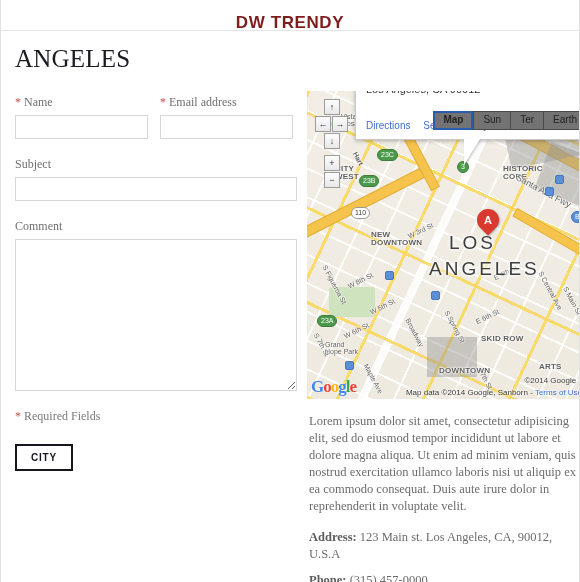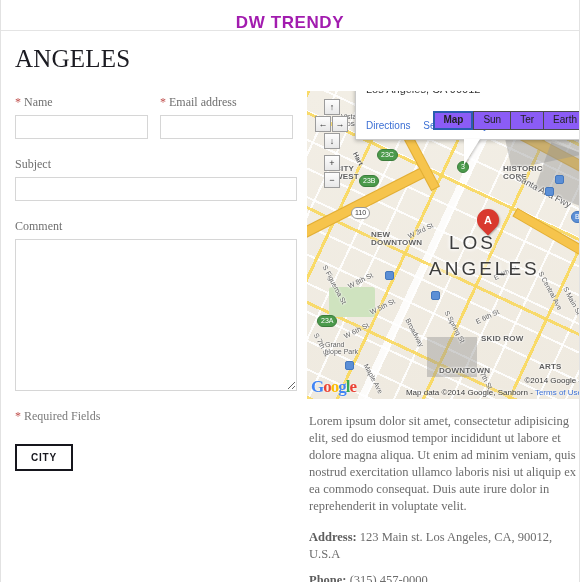--- a/index.html
+++ b/index.html
@@ -25,21 +25,21 @@
     height: 31px;
     border-bottom: 1px solid #e4e4e4;
     display: flex; align-items: center; justify-content: center;
     background: #fff;
   }
   .site-title {
     font-family: "Liberation Sans", sans-serif;
     font-size: 17px;
     font-weight: bold;
     letter-spacing: 0.6px;
-    color: #a21caf;
+    color: #7f1d1d;
     margin-top: 16px;
   }
 
   
   .content {
     position: relative;
     padding: 0 14px;
   }
   .page-title {
     font-family: "Liberation Serif", serif;
@@ -219,21 +219,21 @@
   .ctl-zoom .ctl + .ctl { margin-top: 1px; }
 
   
   .map-type-bar {
     position: absolute; right: -2px; top: 20px;
     display: flex;
     font-family: "Liberation Sans", sans-serif;
     z-index: 6;
   }
   .mt-btn {
-    background: #8b5cf6;
+    background: #737373;
     border: 1px solid #4a4a4a;
     border-right: none;
     font-size: 10px;
     color: #222;
     padding: 2px 9px 3px 9px;
     cursor: pointer;
     line-height: 12px;
   }
   .mt-btn:last-child { border-right: 1px solid #4a4a4a; }
   .mt-btn.active {

